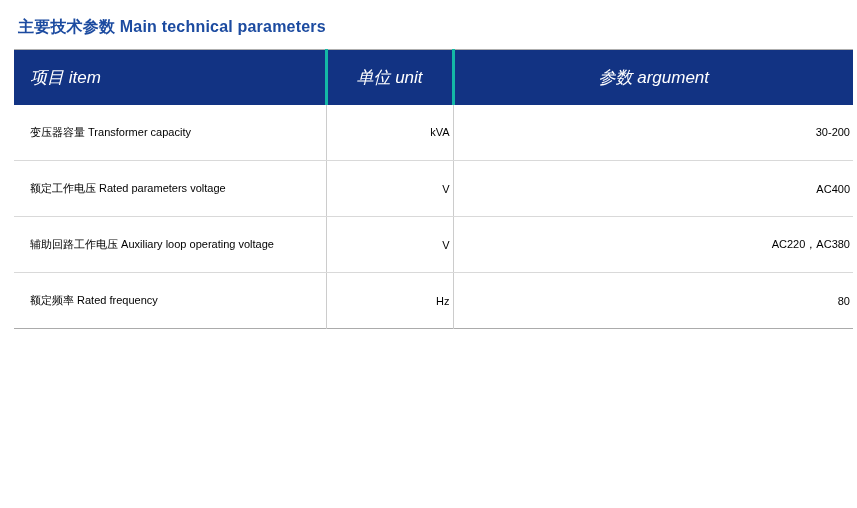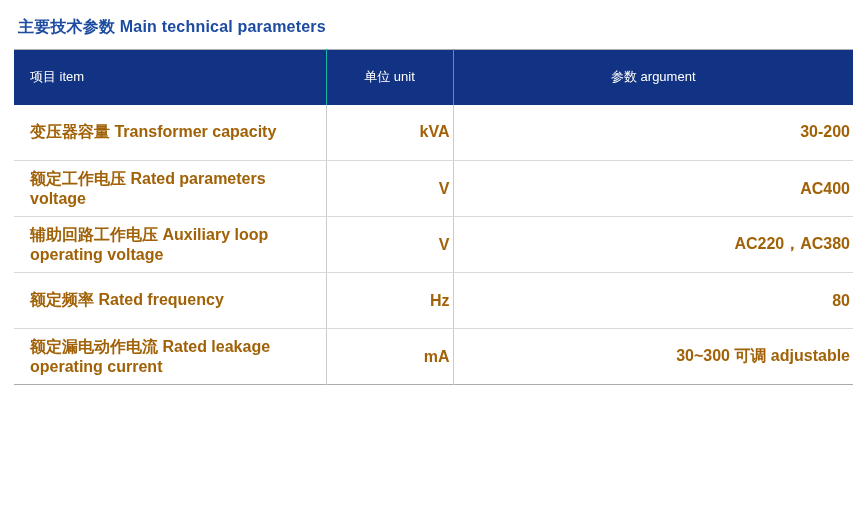--- a/index.html
+++ b/index.html
@@ -32,41 +32,41 @@
     border-top: 1px solid #aeaeae;
     border-bottom: 1px solid #ababab;
   }
   .spec-table col.c1 { width: 312px; }
   .spec-table col.c2 { width: 127px; }
   .spec-table col.c3 { width: 400px; }
   .spec-table thead th {
     background: #123383;
     color: #ffffff;
     font-weight: normal;
-    font-size: 13px;
+    font-size: 17px;
     height: 55px;
     vertical-align: middle;
     text-align: center;
+    font-style: italic;
   }
   .spec-table thead th.item-col {
     text-align: left;
     padding-left: 16px;
   }
   .spec-table thead th + th {
-    border-left: 1px solid #14b8a6;
+    border-left: 3px solid #14b8a6;
   }
   .spec-table tbody td {
     background: #ffffff;
-    color: #a16207;
-    font-size: 16px;
+    color: #000000;
+    font-size: 11px;
     height: 56px;
     vertical-align: middle;
     text-align: center;
     border-bottom: 1px solid #d9d9d9;
-    font-weight: bold;
   }
   .spec-table tbody tr:last-child td { border-bottom: none; }
   .spec-table tbody td + td {
     border-left: 1px solid #cccccc;
     text-align: right;
   }
   .spec-table tbody td.item-cell {
     text-align: left;
     padding-left: 16px;
   }
@@ -105,21 +105,16 @@
         <tr>
           <td class="item-cell">辅助回路工作电压 Auxiliary loop operating voltage</td>
           <td>V</td>
           <td>AC220，AC380</td>
         </tr>
         <tr>
           <td class="item-cell">额定频率 Rated frequency</td>
           <td>Hz</td>
           <td>80</td>
         </tr>
-        <tr>
-          <td class="item-cell">额定漏电动作电流 Rated leakage operating current</td>
-          <td>mA</td>
-          <td>30~300 可调 adjustable</td>
-        </tr>
       </tbody>
   </table>
 
 </div>
 
 </body></html>

